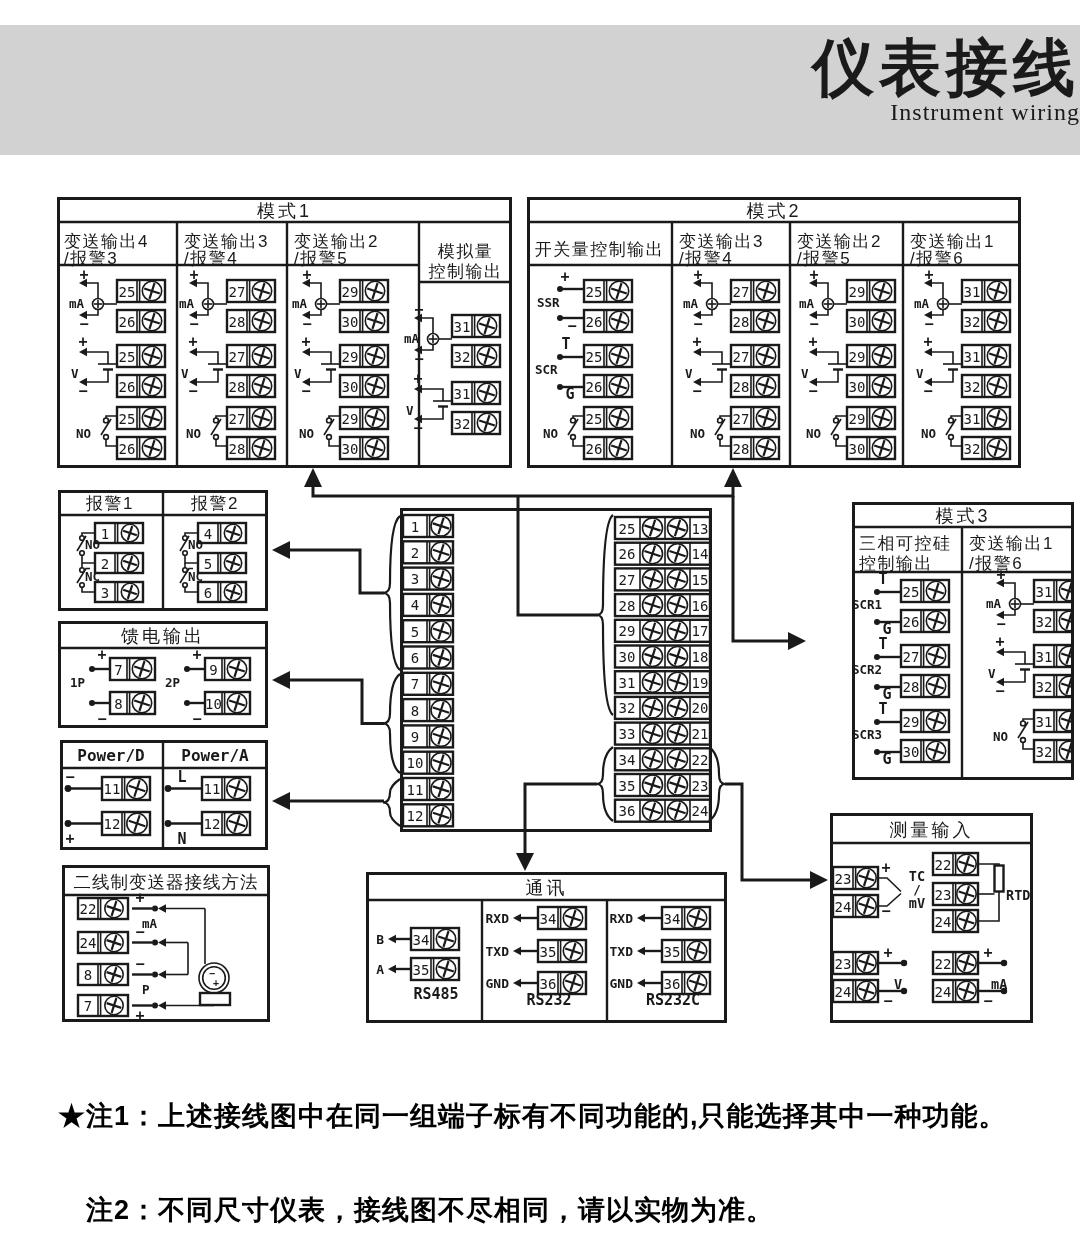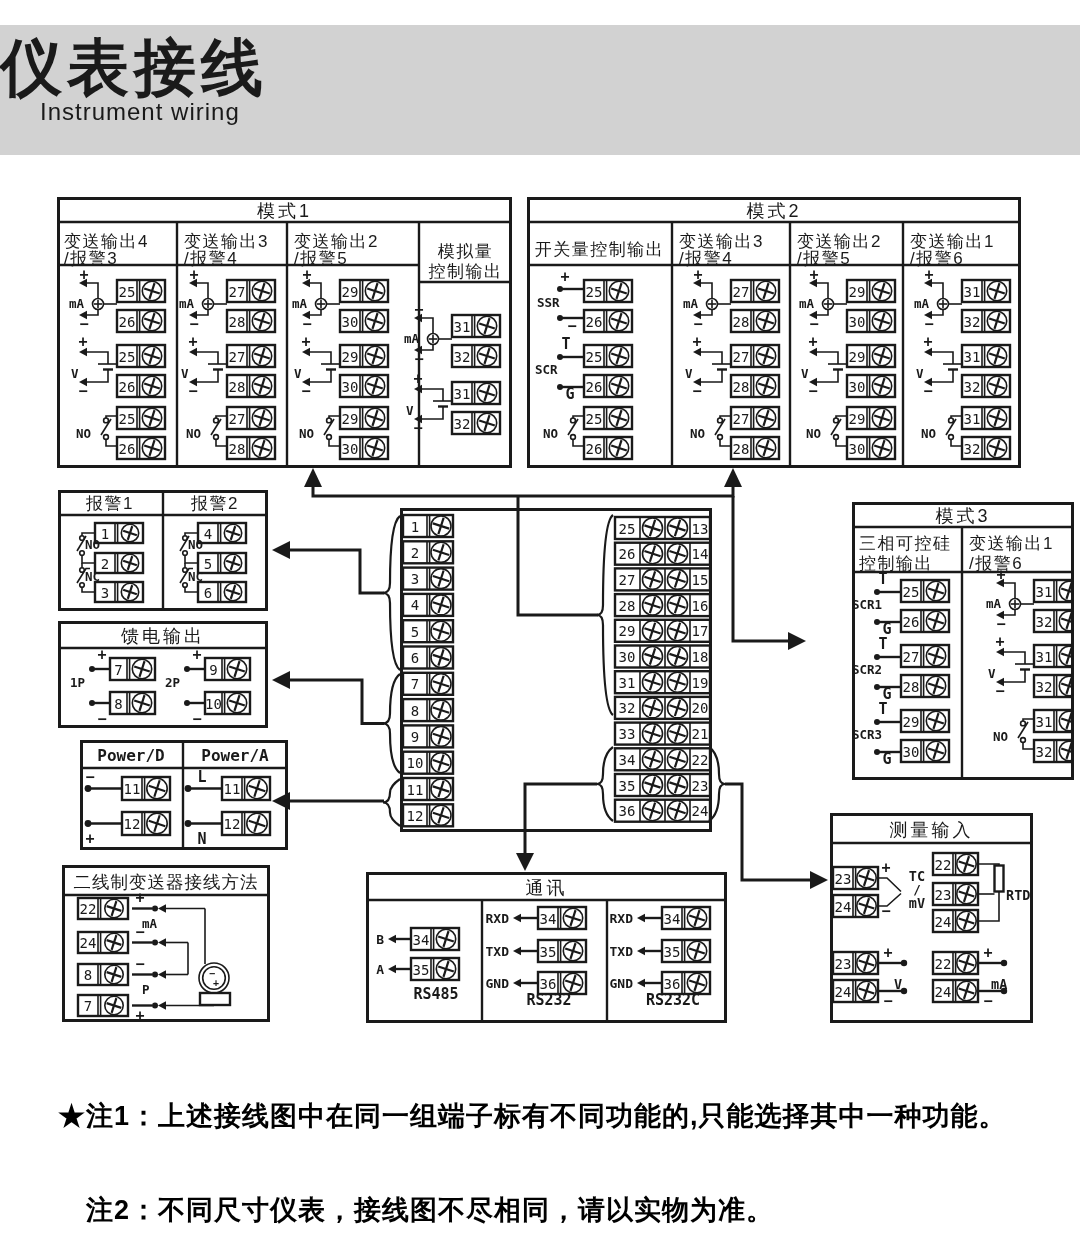--- a/index.html
+++ b/index.html
@@ -1,18 +1,18 @@
 <!DOCTYPE html>
 <html><head>
 <meta charset="utf-8">
 <style>
   html,body{margin:0;padding:0;background:#fff;}
   .page{position:relative;width:1080px;height:1235px;background:#fff;overflow:hidden;
         font-family:"Liberation Sans",sans-serif;color:#1a1a1a;}
-  .title-band{position:absolute;left:0;top:25px;width:1080px;height:130px;background:#d2d2d2;text-align:left;}
+  .title-band{position:absolute;left:0;top:25px;width:1080px;height:130px;background:#d2d2d2;text-align:right;font-family:Liberation Serif, serif;}
   .title-zh{font-size:62px;font-weight:900;letter-spacing:5px;margin-top:8px;line-height:70px;}
   .title-en{font-size:24px;font-weight:500;letter-spacing:1px;margin-top:-4px;line-height:26px;padding-left:40px;}
   .box{position:absolute;}
   .box svg{display:block;}
   .note{position:absolute;font-size:27px;font-weight:600;letter-spacing:1px;white-space:nowrap;color:#000000;}
   #overlay{position:absolute;left:0;top:0;}
   
   .ln{stroke:#1a1a1a;fill:none;stroke-width:1.6;}
   .thk{stroke-width:2.4;}
   .w3{stroke-width:3;}
@@ -1078,21 +1078,21 @@
           <circle cx="179" cy="82" r="9.7" class="ln"></circle>
           <g transform="rotate(18 179 82)">
             <line x1="170.8" y1="82" x2="187.2" y2="82" class="ln scw"></line>
             <line x1="179" y1="73.8" x2="179" y2="90.2" class="ln scw"></line>
           </g>
           <circle cx="129" cy="82" r="3" fill="#1a1a1a" stroke="none"></circle>
           <line x1="129" y1="82" x2="147" y2="82" class="ln thk"></line>
           <text x="139" y="103" class="sign" text-anchor="middle">−</text>
         </svg>
       </div>
-      <div class="box" style="left: 60px; top: 740px; width: 208px; height: 110px; margin-left: 20px;">
+      <div class="box" style="left: 60px; top: 740px; width: 208px; height: 110px;">
         <svg width="208" height="110" viewBox="0 0 208 110">
           <rect x="1.5" y="1.5" width="205" height="107" class="ln w3" fill="#fff"></rect>
           <line x1="0" y1="28" x2="208" y2="28" class="ln thk"></line>
           <line x1="103" y1="0" x2="103" y2="110" class="ln thk"></line>
           <text x="51" y="20.5" class="lat" text-anchor="middle" style="font-size:16px">Power/D</text>
           <rect x="42" y="37" width="48" height="23" class="ln thk" fill="#fff"></rect>
           <line x1="62" y1="37" x2="62" y2="60" class="ln"></line>
           <line x1="64.6" y1="37" x2="64.6" y2="60" class="ln" stroke-width="1"></line>
           <text x="52" y="54" class="num" text-anchor="middle">11</text>
           <circle cx="77" cy="48.5" r="10.2" class="ln"></circle>

